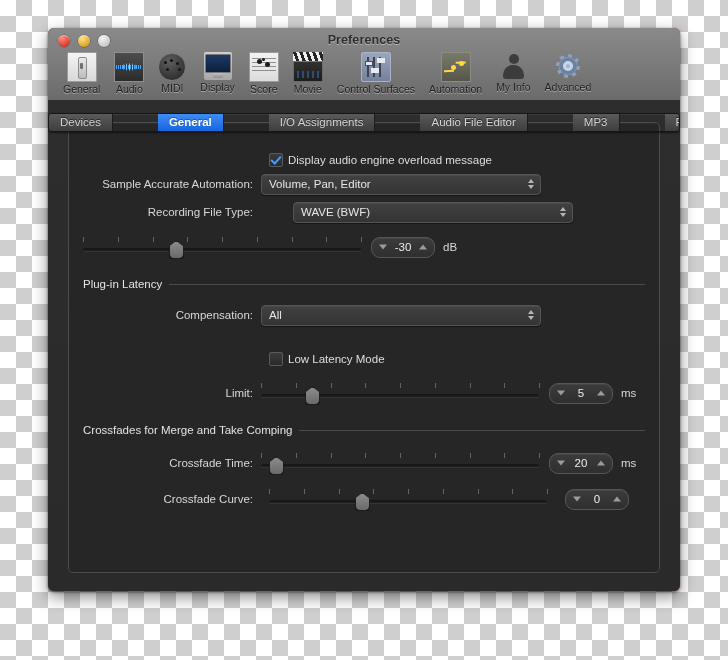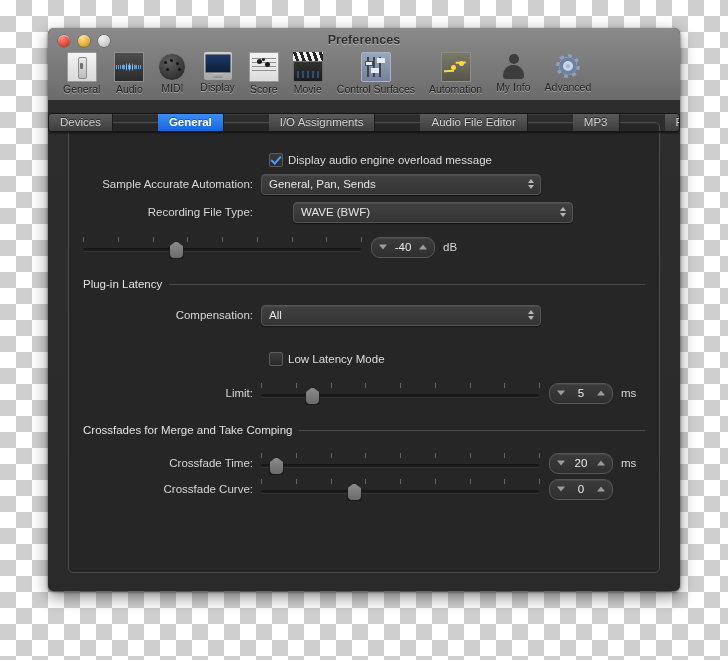--- a/index.html
+++ b/index.html
@@ -311,21 +311,21 @@
       <div class="panel-inner">
 
         <div class="cbrow" style="margin-top:8px;">
           <div class="cb checked"></div>
           <div class="cb-lab">Display audio engine overload message</div>
         </div>
 
         <div class="row" style="">
           <div class="lab">Sample Accurate Automation:</div>
           <div class="popup">
-            <span class="val">General, Pan, Sends</span>
+            <span class="val">Volume, Pan, Editor</span>
             <span class="arrows">
                 <i class="up"></i>
                 <i class="dn"></i>
               </span>
           </div>
         </div>
 
         <div class="row" style="margin-top:2px;gap:32px;">
           <div class="lab">Recording File Type:</div>
           <div class="popup">
@@ -348,21 +348,21 @@
                 <i style="left: 62.5%;"></i>
                 <i style="left: 75%;"></i>
                 <i style="left: 87.5%;"></i>
                 <i style="left: 100%;"></i>
               </div>
             <div class="track"></div>
             <div class="thumb" style="left: 33%;"></div>
           </div>
           <div class="stepper">
             <span class="stp-dn"></span>
-            <span class="num">-40</span>
+            <span class="num">-30</span>
             <span class="stp-up"></span>
           </div>
           <div class="unit">dB</div>
         </div>
 
         <div class="group" style="margin-top:14px;">
           <div class="gtitle">Plug-in Latency</div>
           <div class="gline"></div>
         </div>
 
@@ -430,21 +430,21 @@
             <div class="thumb" style="left: 5%;"></div>
           </div>
           <div class="stepper">
             <span class="stp-dn"></span>
             <span class="num">20</span>
             <span class="stp-up"></span>
           </div>
           <div class="unit">ms</div>
         </div>
 
-        <div class="row" style="">
+        <div class="row" style="margin-top:10px;justify-content:space-between;">
           <div class="lab">Crossfade Curve:</div>
           <div class="slider">
             <div class="ticks">
                 <i style="left: 0%;"></i>
                 <i style="left: 12.5%;"></i>
                 <i style="left: 25%;"></i>
                 <i style="left: 37.5%;"></i>
                 <i style="left: 50%;"></i>
                 <i style="left: 62.5%;"></i>
                 <i style="left: 75%;"></i>

